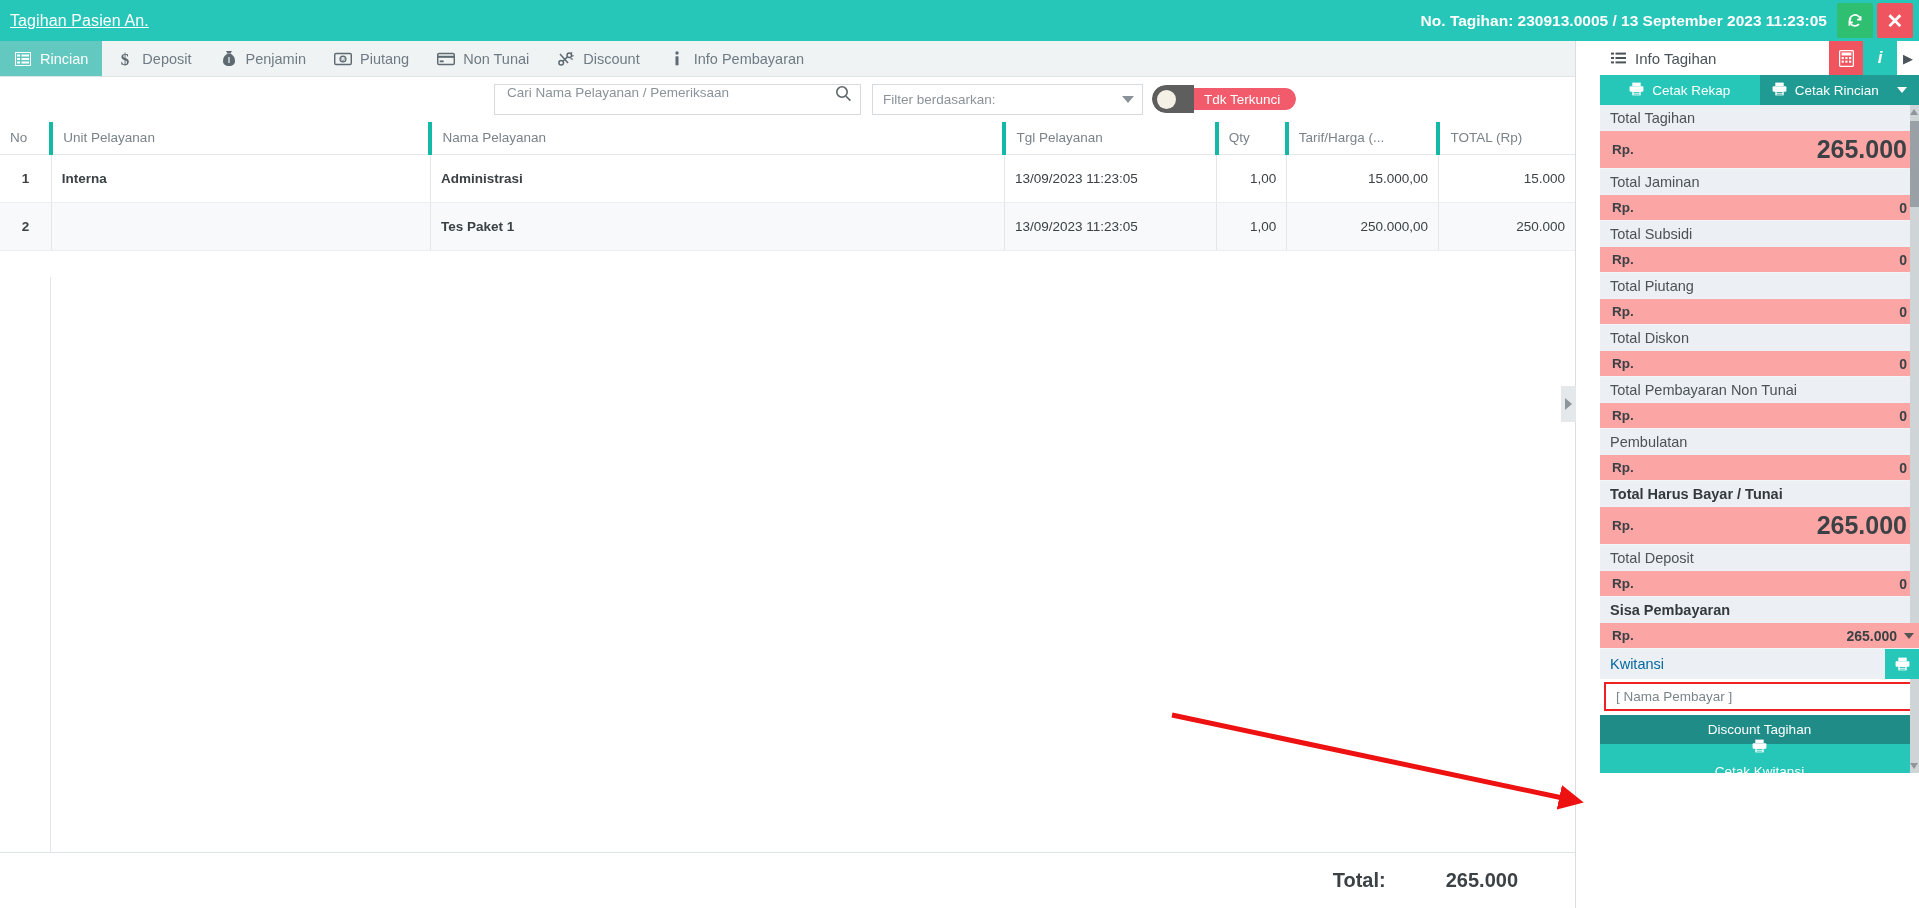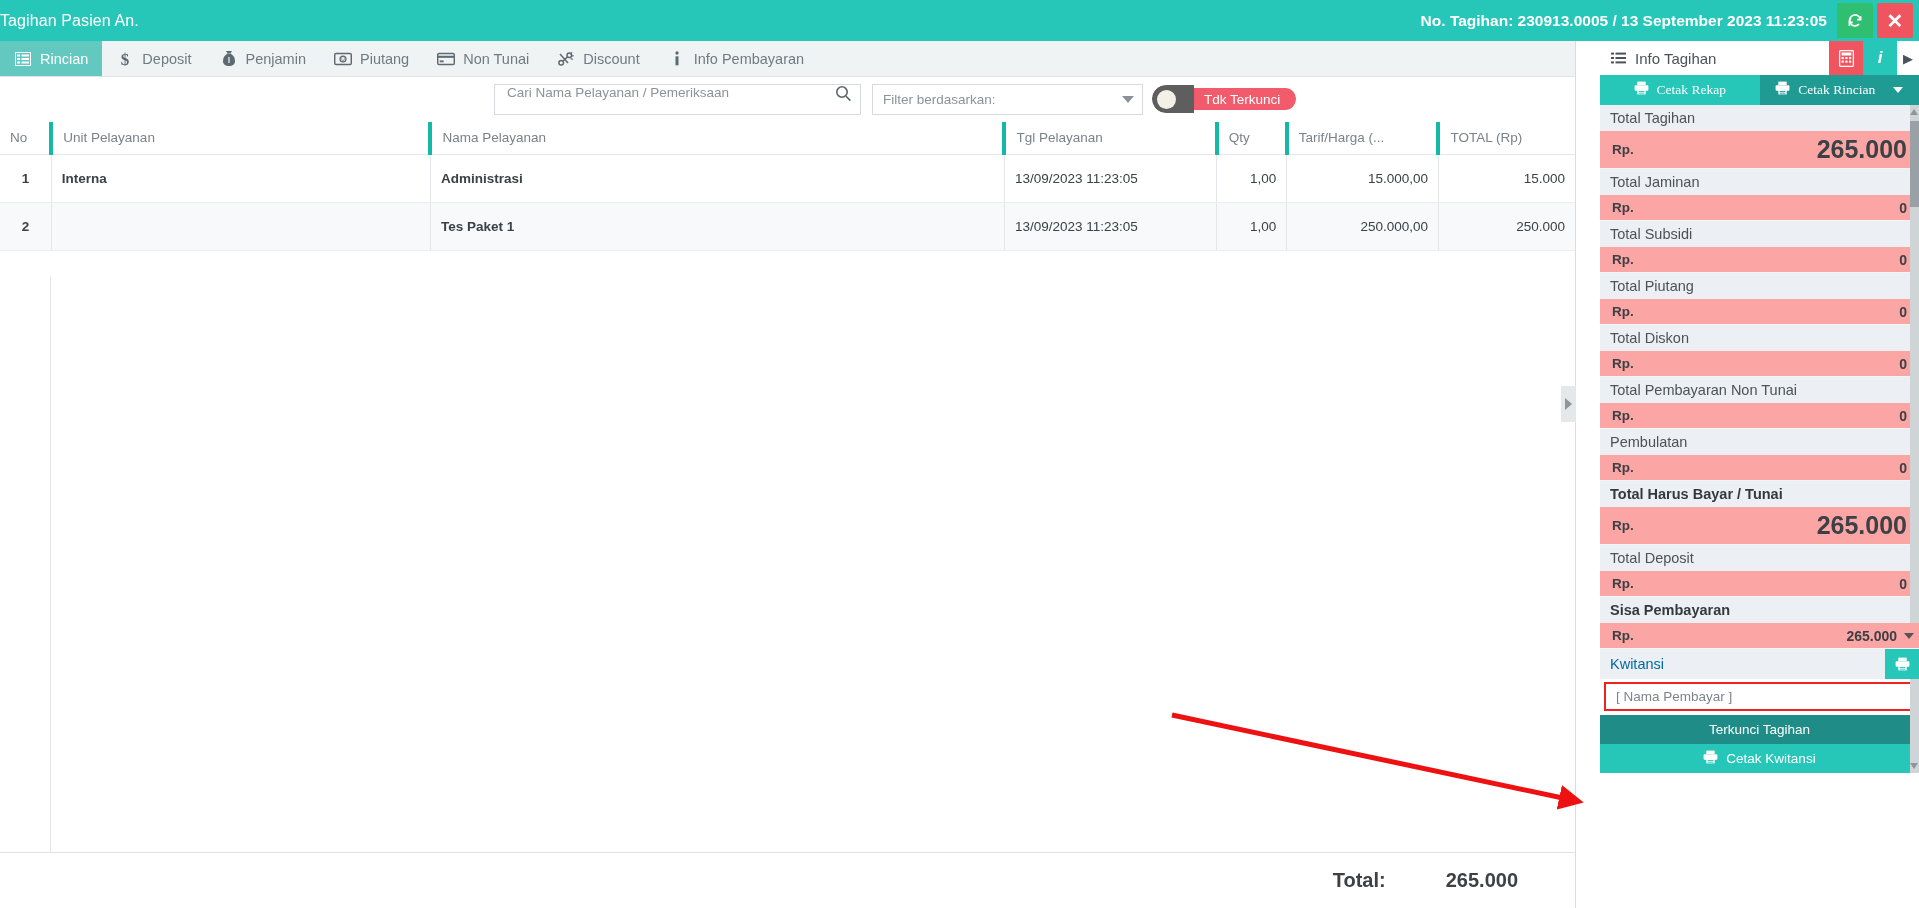--- a/index.html
+++ b/index.html
@@ -11,21 +11,21 @@
   }
   .app { position: relative; width: 1919px; height: 908px; }
 
   
   .titlebar {
     position: absolute; left: 0; top: 0; width: 1919px; height: 41px;
     background: #26c6b9; color: #ffffff;
     display: flex; align-items: center;
   }
   .titlebar-title {
-    font-size: 16px; letter-spacing: .1px;
+    font-size: 16px; padding-left: 10px; letter-spacing: .1px; text-decoration: underline;
   }
   .titlebar-right {
     margin-left: auto; display: flex; align-items: center; height: 41px;
   }
   .bill-no { font-size: 15.5px; font-weight: bold; padding-right: 10px; white-space: nowrap; }
   .tb-btn {
     width: 36px; height: 35px; margin-right: 4px;
     display: flex; align-items: center; justify-content: center;
     border-radius: 2px; color: #fff; font-size: 17px; cursor: pointer;
   }
@@ -154,21 +154,21 @@
     width: 34px; display: flex; align-items: center; justify-content: center;
     color: #fff; font-size: 15px; cursor: pointer;
   }
   .ph-calc { background: #f0555f; }
   .ph-info { background: #26c6b9; font-weight: bold; font-style: italic; font-size: 17px; }
   .ph-next { width: 22px; display: flex; align-items: center; justify-content: center; color: #4b5358; font-size: 13px; cursor: pointer; }
 
   .print-tabs { display: flex; height: 30px; }
   .pt {
     flex: 1; display: flex; align-items: center; justify-content: center; gap: 8px;
-    color: #ffffff; font-size: 13.5px; cursor: pointer; font-family: Liberation Serif, serif;
+    color: #ffffff; font-size: 13.5px; cursor: pointer;
   }
   .pt-rekap { background: #26c6b9; }
   .pt-rincian { background: #1f9b94; position: relative; }
   .pt-caret {
     width: 0; height: 0; border-left: 5px solid transparent; border-right: 5px solid transparent;
     border-top: 6px solid #fff; margin-left: 10px;
   }
 
   .rows { position: relative; }
   .lab-row {
@@ -221,21 +221,21 @@
     padding: 0 10px; font-size: 13.5px; color: #7c858b; outline: none;
     font-family: "Liberation Sans", sans-serif;
   }
   .payer-input::placeholder { color: #7c858b; }
   .btn-finalkan {
     height: 29px; background: #1f8c88; color: #fff; font-size: 13.5px;
     display: flex; align-items: center; justify-content: center; cursor: pointer;
   }
   .btn-cetak-kwit {
     height: 29px; background: #26c6b9; color: #fff; font-size: 13.5px;
-    display: flex; align-items: center; justify-content: center; gap: 8px; cursor: pointer;
+    display: flex; align-items: center; justify-content: center; gap: 8px; cursor: pointer; flex-direction: column;
   }
 
   .panel-collapse {
     position: absolute; left: -15px; top: 345px; width: 15px; height: 36px;
     background: #e4e8ea; display: flex; align-items: center; justify-content: center;
     cursor: pointer;
   }
   .panel-collapse i {
     width: 0; height: 0; border-top: 6px solid transparent;
     border-bottom: 6px solid transparent; border-left: 7px solid #8e969b;
@@ -564,21 +564,21 @@
               <rect x="4.6" y="10.1" width="5.8" height="0.9" fill="#26c6b9"></rect>
               <rect x="4.6" y="11.7" width="5.8" height="0.9" fill="#26c6b9"></rect>
             </svg>
         </span>
       </div>
 
       <div class="payer-wrap">
         <input class="payer-input" value="" placeholder="[ Nama Pembayar ]" style="">
       </div>
 
-      <div class="btn-finalkan">Terkunci Tagihan</div>
+      <div class="btn-finalkan">Discount Tagihan</div>
 
       <div class="btn-cetak-kwit">
         <span>
           <svg width="15" height="14" viewBox="0 0 15 14">
               <rect x="3.3" y="0.6" width="8.4" height="3.4" fill="#fff"></rect>
               <rect x="0.6" y="4.2" width="13.8" height="5.6" rx="1" fill="#fff"></rect>
               <rect x="3.3" y="9" width="8.4" height="4.4" fill="#fff"></rect>
               <rect x="4.6" y="10.1" width="5.8" height="0.9" fill="#26c6b9"></rect>
               <rect x="4.6" y="11.7" width="5.8" height="0.9" fill="#26c6b9"></rect>
             </svg>

